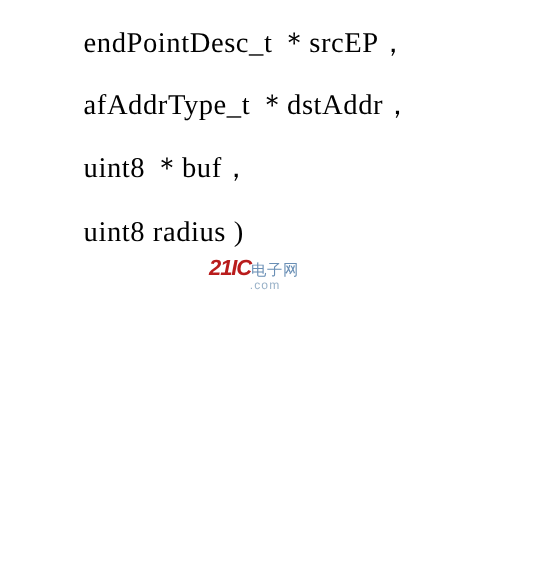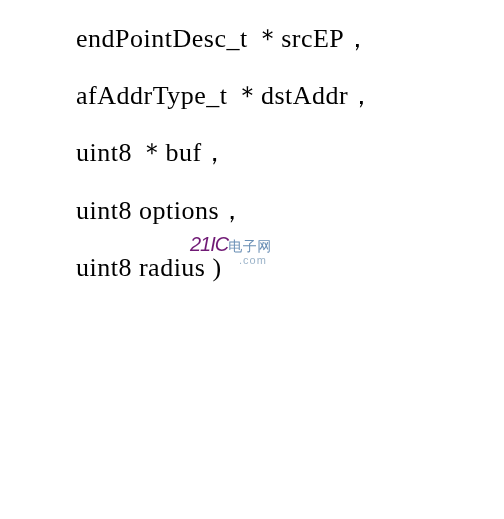--- a/index.html
+++ b/index.html
@@ -29,53 +29,52 @@
       position: absolute;
       left: 190px;
       top: 233px;
       font-family: Arial, sans-serif;
       font-size: 20px;
       z-index: 0;
       pointer-events: none;
       white-space: nowrap;
     }
     .wm-red {
-      color: #701a75;
-      font-weight: normal;
+      color: #b91c1c;
+      font-weight: bold;
       font-style: italic;
       letter-spacing: -1px;
     }
     .wm-blue {
       color: #6a8fb5;
       font-weight: normal;
       font-size: 14px;
       letter-spacing: 0.5px;
     }
     .wm-blue-small {
       color: #9bb3c9;
       font-size: 11px;
       display: block;
       margin-top: -2px;
-      margin-left: 49px;
+      margin-left: 37px;
       letter-spacing: 1px;
     }
     .content-layer {
       position: relative;
       z-index: 1;
     }
   </style>
 </head>
 <body>
 
 <div class="watermark">
   <span class="wm-red">21IC</span><span class="wm-blue">电子网</span>
   <span class="wm-blue-small">.com</span>
 </div>
 
 <div class="content-layer">
   <div class="code-block">
     <div class="param-line">endPointDesc_t ＊srcEP，</div>
     <div class="param-line">afAddrType_t ＊dstAddr，</div>
     <div class="param-line">uint8 ＊buf，</div>
-    <div class="param-line">uint8 options，</div>
     <div class="param-line">uint8 radius )</div>
   </div>
 </div>
 
 </body></html>

